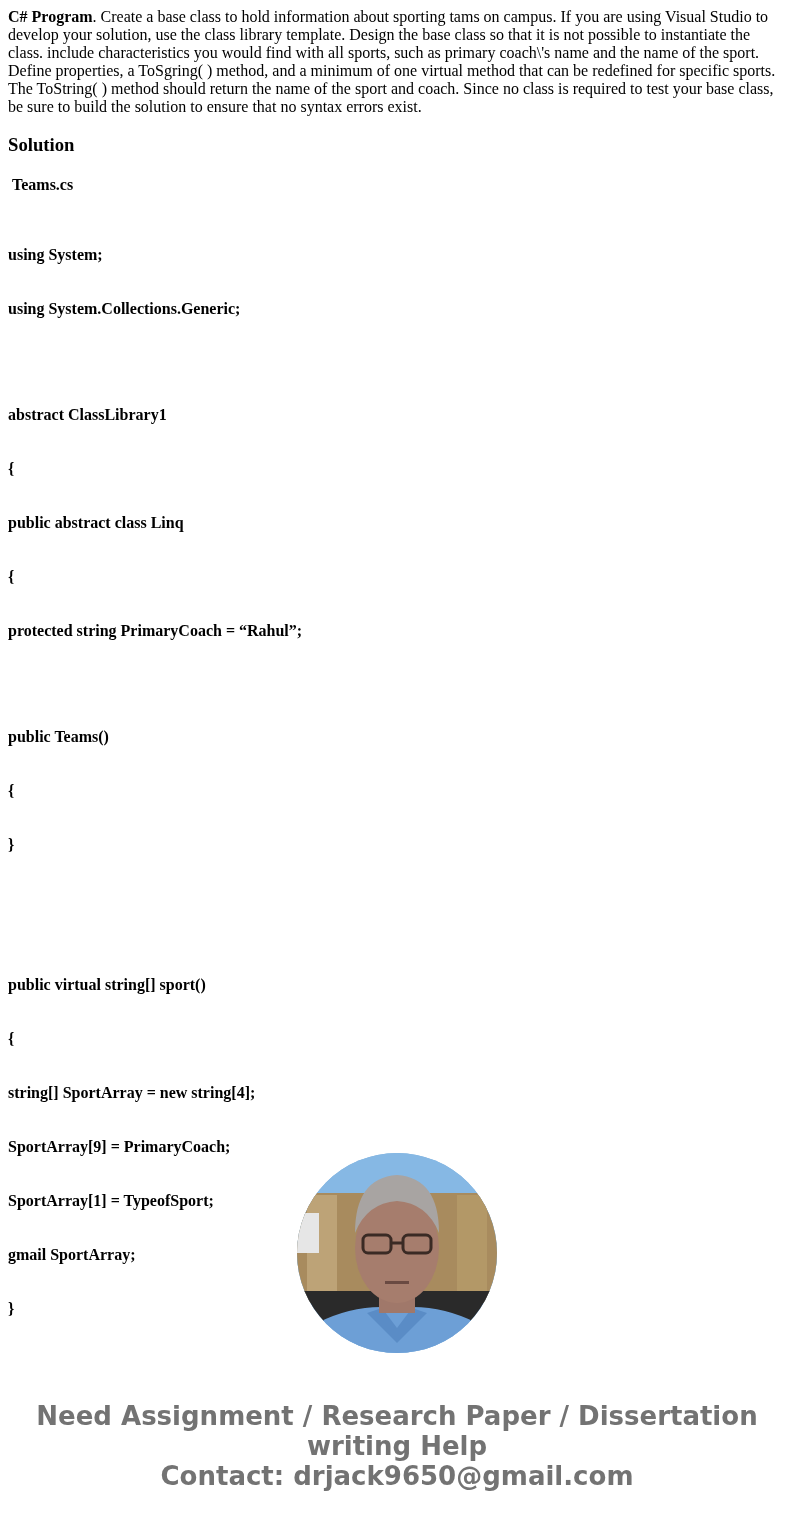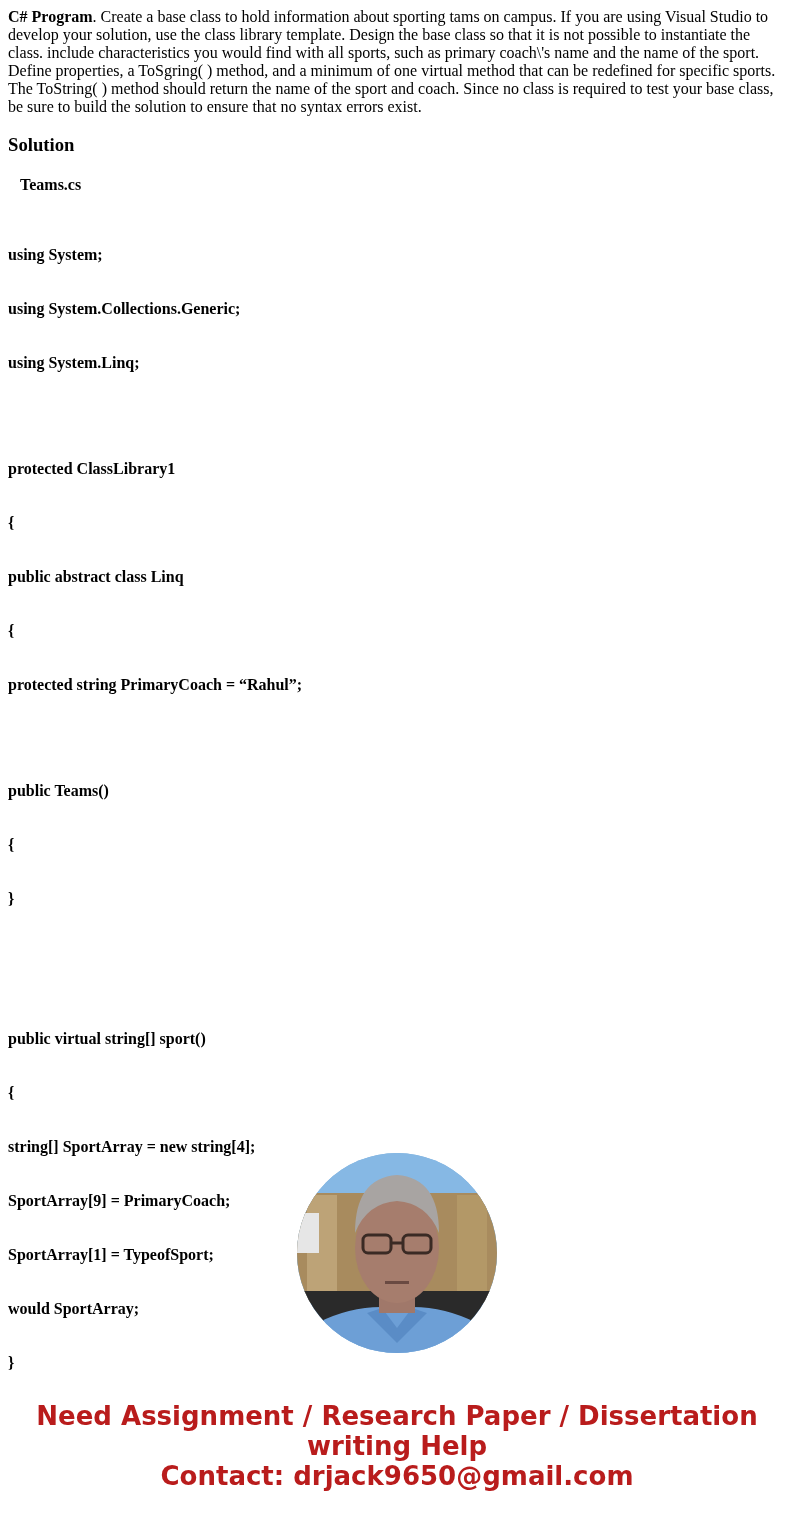--- a/index.html
+++ b/index.html
@@ -26,21 +26,21 @@
     h3.solution {
       font-size: 18.7px;
       line-height: 21px;
       font-weight: bold;
       margin: 18px 0 18px 0;
     }
     h4.file-title {
       font-size: 16px;
       line-height: 18px;
       font-weight: bold;
-      margin: 21px 0 16px 12px;
+      margin: 21px 0 16px 4px;
     }
     .code-block {
       margin: 0 0 16px 0;
       white-space: pre;
       font-weight: bold;
     }
     .code-line {
       display: block;
       height: 18px;
     }
@@ -64,65 +64,64 @@
       position: relative;
       background: #7fb0dc;
     }
     .avatar svg { display: block; }
     .promo-text {
       margin-top: 48px;
       font-family: "DejaVu Sans", sans-serif;
       font-weight: bold;
       font-size: 26px;
       line-height: 30px;
-      color: #b91c1c;
+      color: #737373;
       padding: 0 20px;
     }
     .promo-line { display: block; }
   </style>
 </head>
 <body>
 
 <div class="content">
 
   <p class="intro"><b>C# Program</b><span>. Create a base class to hold information about sporting tams on campus. If you are using Visual Studio to develop your solution, use the class library template. Design the base class so that it is not possible to instantiate the class. include characteristics you would find with all sports, such as primary coach\'s name and the name of the sport. Define properties, a ToSgring( ) method, and a minimum of one virtual method that can be redefined for specific sports. The ToString( ) method should return the name of the sport and coach. Since no class is required to test your base class, be sure to build the solution to ensure that no syntax errors exist.</span></p>
 
   <h3 class="solution">Solution</h3>
 
   <h4 class="file-title">Teams.cs</h4>
 
   <div class="code-block">
     <span class="code-line">using System;</span>
     <span class="code-line">using System.Collections.Generic;</span>
-    <span class="code-line">using System.Linq;</span>
   </div>
 
   <div class="code-block">
-    <span class="code-line">protected ClassLibrary1</span>
+    <span class="code-line">abstract ClassLibrary1</span>
     <span class="code-line">{</span>
     <span class="code-line">public abstract class Linq</span>
     <span class="code-line">{</span>
     <span class="code-line">protected string PrimaryCoach = “Rahul”;</span>
   </div>
 
   <div class="code-block">
     <span class="code-line">public Teams()</span>
     <span class="code-line">{</span>
     <span class="code-line">}</span>
   </div>
 
   <div class="spacer"></div>
 
   <div class="code-block">
     <span class="code-line">public virtual string[] sport()</span>
     <span class="code-line">{</span>
     <span class="code-line">string[] SportArray = new string[4];</span>
     <span class="code-line">SportArray[9] = PrimaryCoach;</span>
     <span class="code-line">SportArray[1] = TypeofSport;</span>
-    <span class="code-line">would SportArray;</span>
+    <span class="code-line">gmail SportArray;</span>
     <span class="code-line">}</span>
   </div>
 
 </div>
 
 <div class="promo">
   <div class="avatar" aria-label="tutor-photo">
     <svg width="200" height="200" viewBox="0 0 200 200">
 
       <rect x="0" y="0" width="200" height="200" fill="#86b8e4"></rect>

